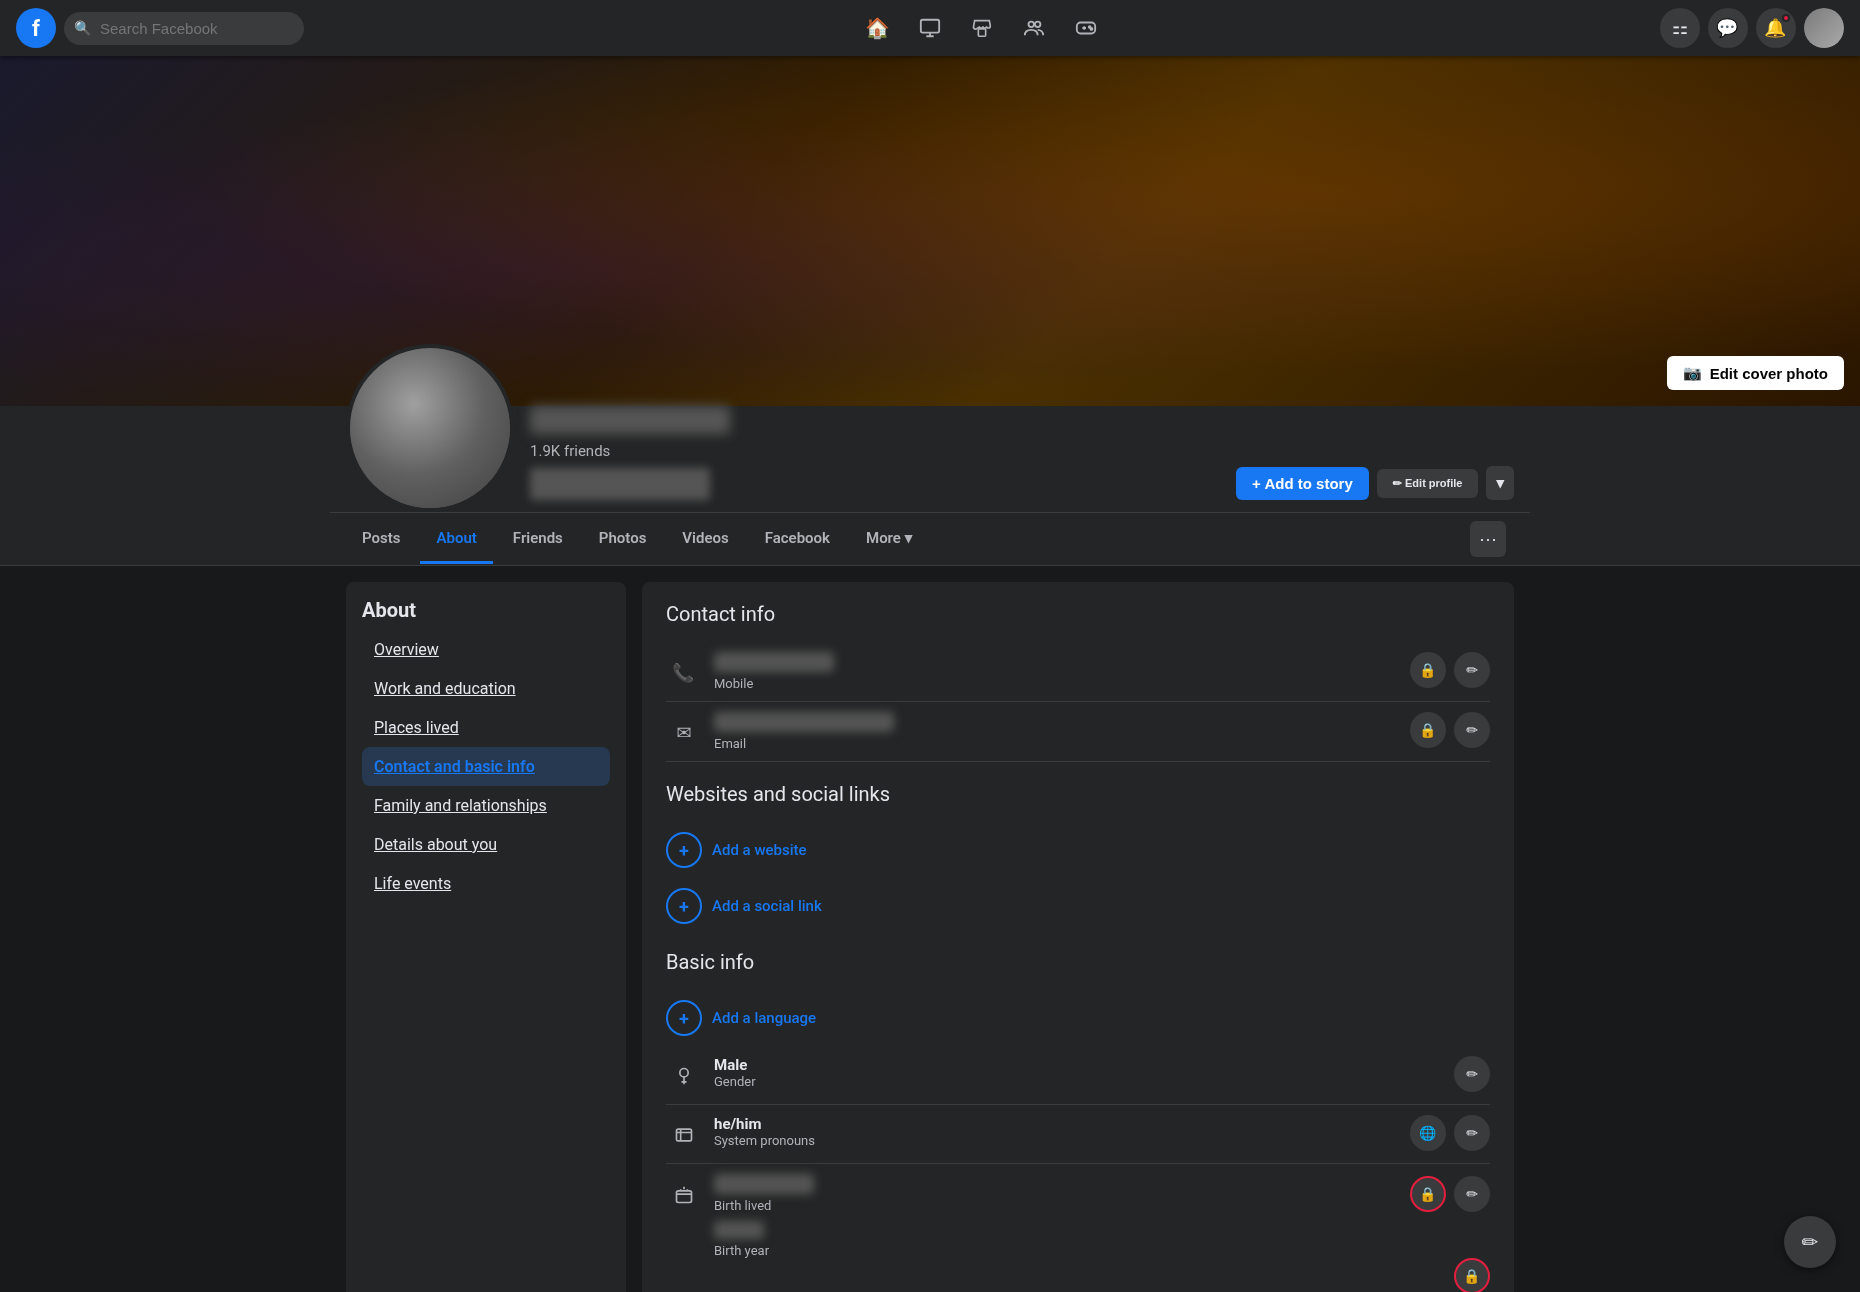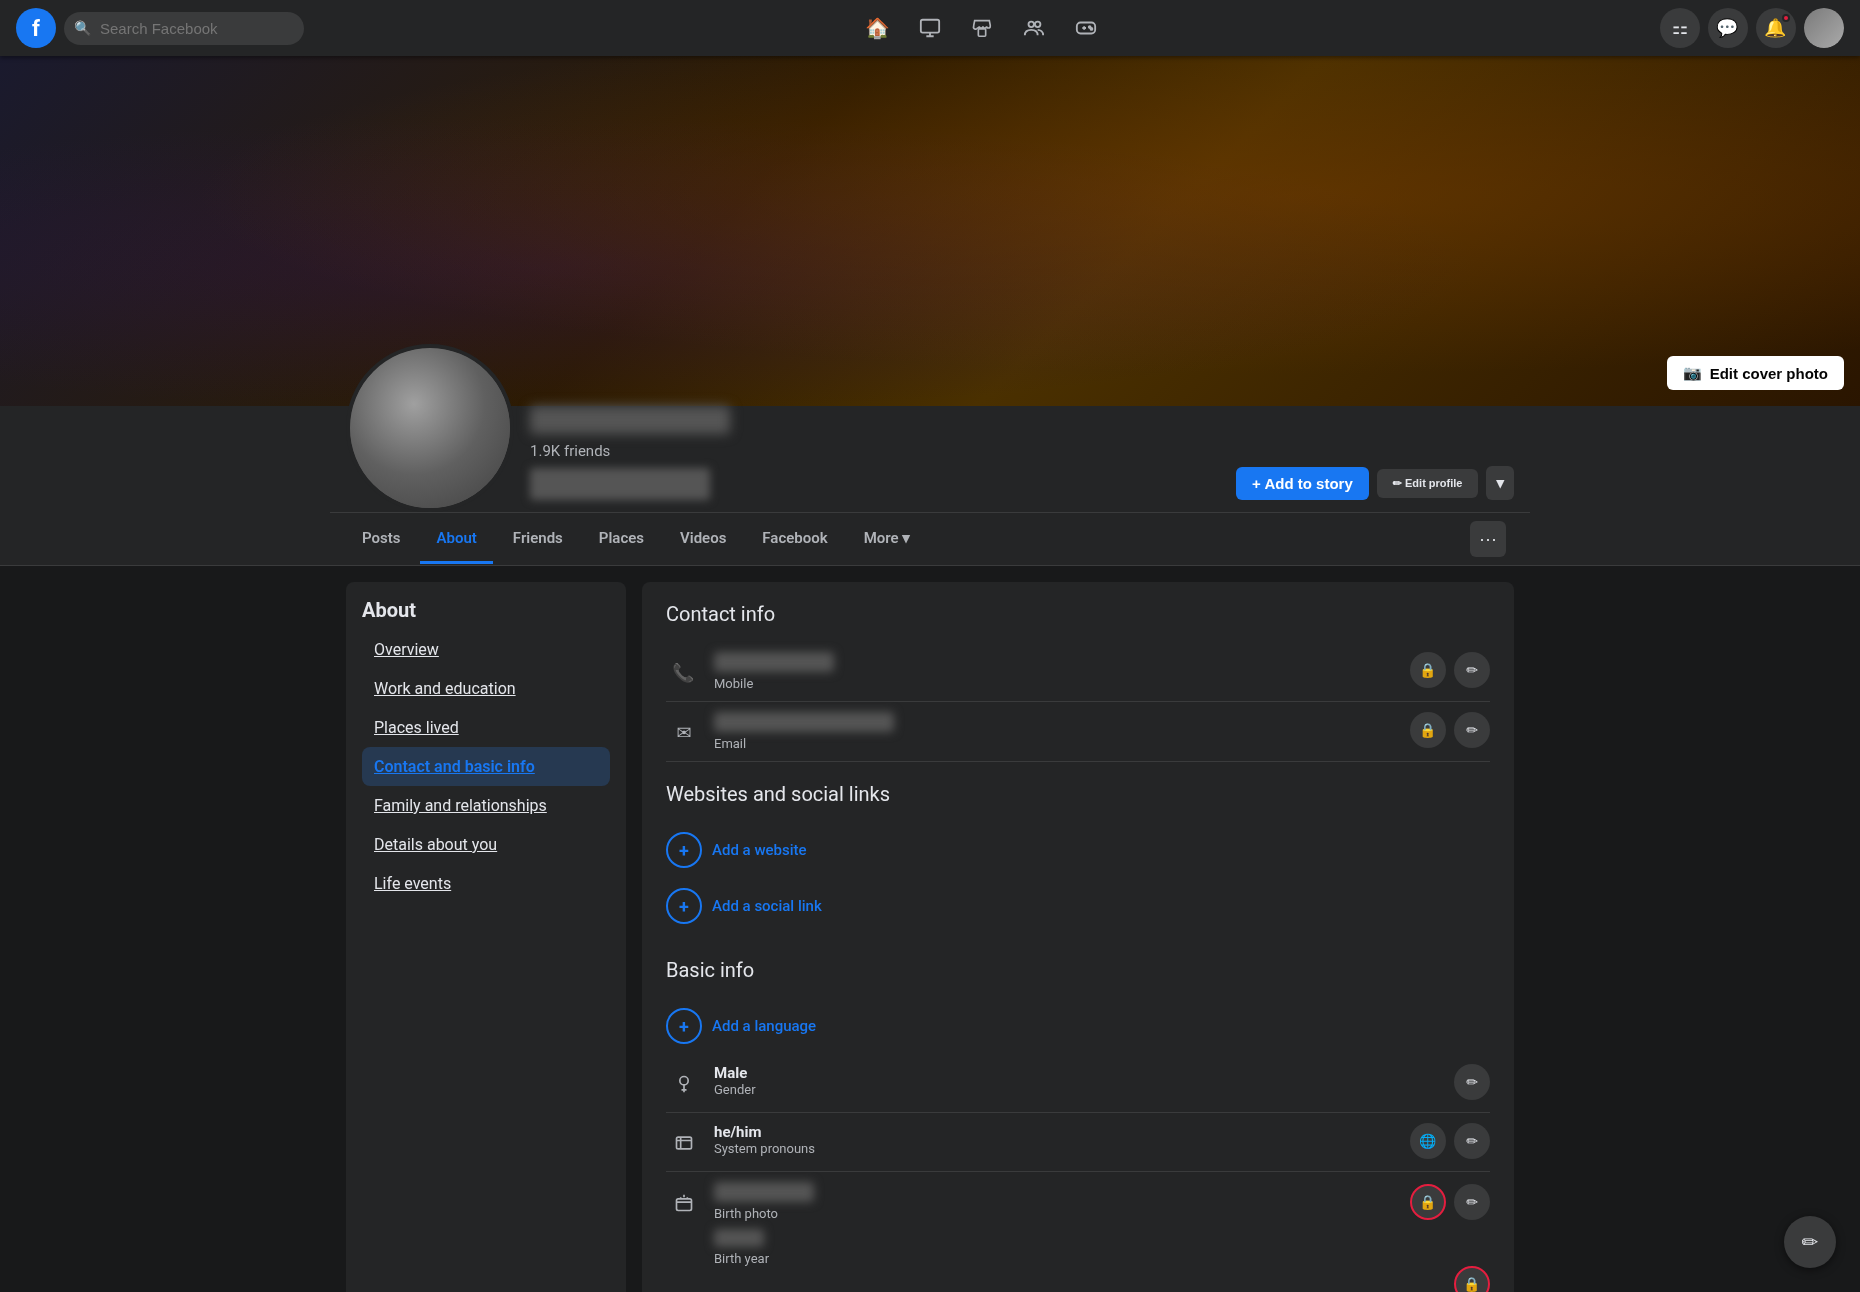--- a/index.html
+++ b/index.html
@@ -530,21 +530,21 @@
         </button>
         <button class="btn-icon-only">▾</button>
       </div>
     </div>
 
     <div class="profile-nav">
       <div class="profile-nav-tabs">
         <a class="profile-tab" href="#">Posts</a>
         <a class="profile-tab active" href="#">About</a>
         <a class="profile-tab" href="#">Friends</a>
-        <a class="profile-tab" href="#">Places</a>
+        <a class="profile-tab" href="#">Photos</a>
         <a class="profile-tab" href="#">Videos</a>
         <a class="profile-tab" href="#">Facebook</a>
         <a class="profile-tab profile-tab-more" href="#">More ▾</a>
       </div>
       <div class="profile-nav-extra">
         <button class="dots-btn">···</button>
       </div>
     </div>
   </div>
 
@@ -604,21 +604,21 @@
       <div class="add-link">
         <div class="add-circle">+</div>
         <span>Add a website</span>
       </div>
 
       <div class="add-link">
         <div class="add-circle">+</div>
         <span>Add a social link</span>
       </div>
 
-      <div class="section-divider" style="margin-top:24px;">
+      <div class="section-divider" style="margin-top:16px;">
         <h3 class="section-title">Basic info</h3>
       </div>
 
       <div class="add-link">
         <div class="add-circle">+</div>
         <span>Add a language</span>
       </div>
 
       <div class="info-row">
         <div class="info-icon">
@@ -663,21 +663,21 @@
         <div style="display:flex; width:100%; align-items:center;">
           <div class="info-icon">
             <svg width="20" height="20" viewBox="0 0 24 24" fill="none" stroke="#b0b3b8" stroke-width="2">
                 <rect x="3" y="7" width="18" height="14" rx="2"></rect>
                 <path d="M8 7V5M16 7V5M3 11h18"></path>
                 <path d="M12 2v3" stroke="#b0b3b8" stroke-width="2"></path>
               </svg>
           </div>
           <div class="info-content">
             <div class="info-value-blur" style="width:100px;"></div>
-            <div class="info-label">Birth photo</div>
+            <div class="info-label">Birth lived</div>
           </div>
           <div class="info-actions">
             <button class="icon-btn lock-red" style="border:2px solid #e41e3f;">
               <span class="lock-icon-red">🔒</span>
             </button>
             <button class="icon-btn">
               <span>✏</span>
             </button>
           </div>
         </div>

